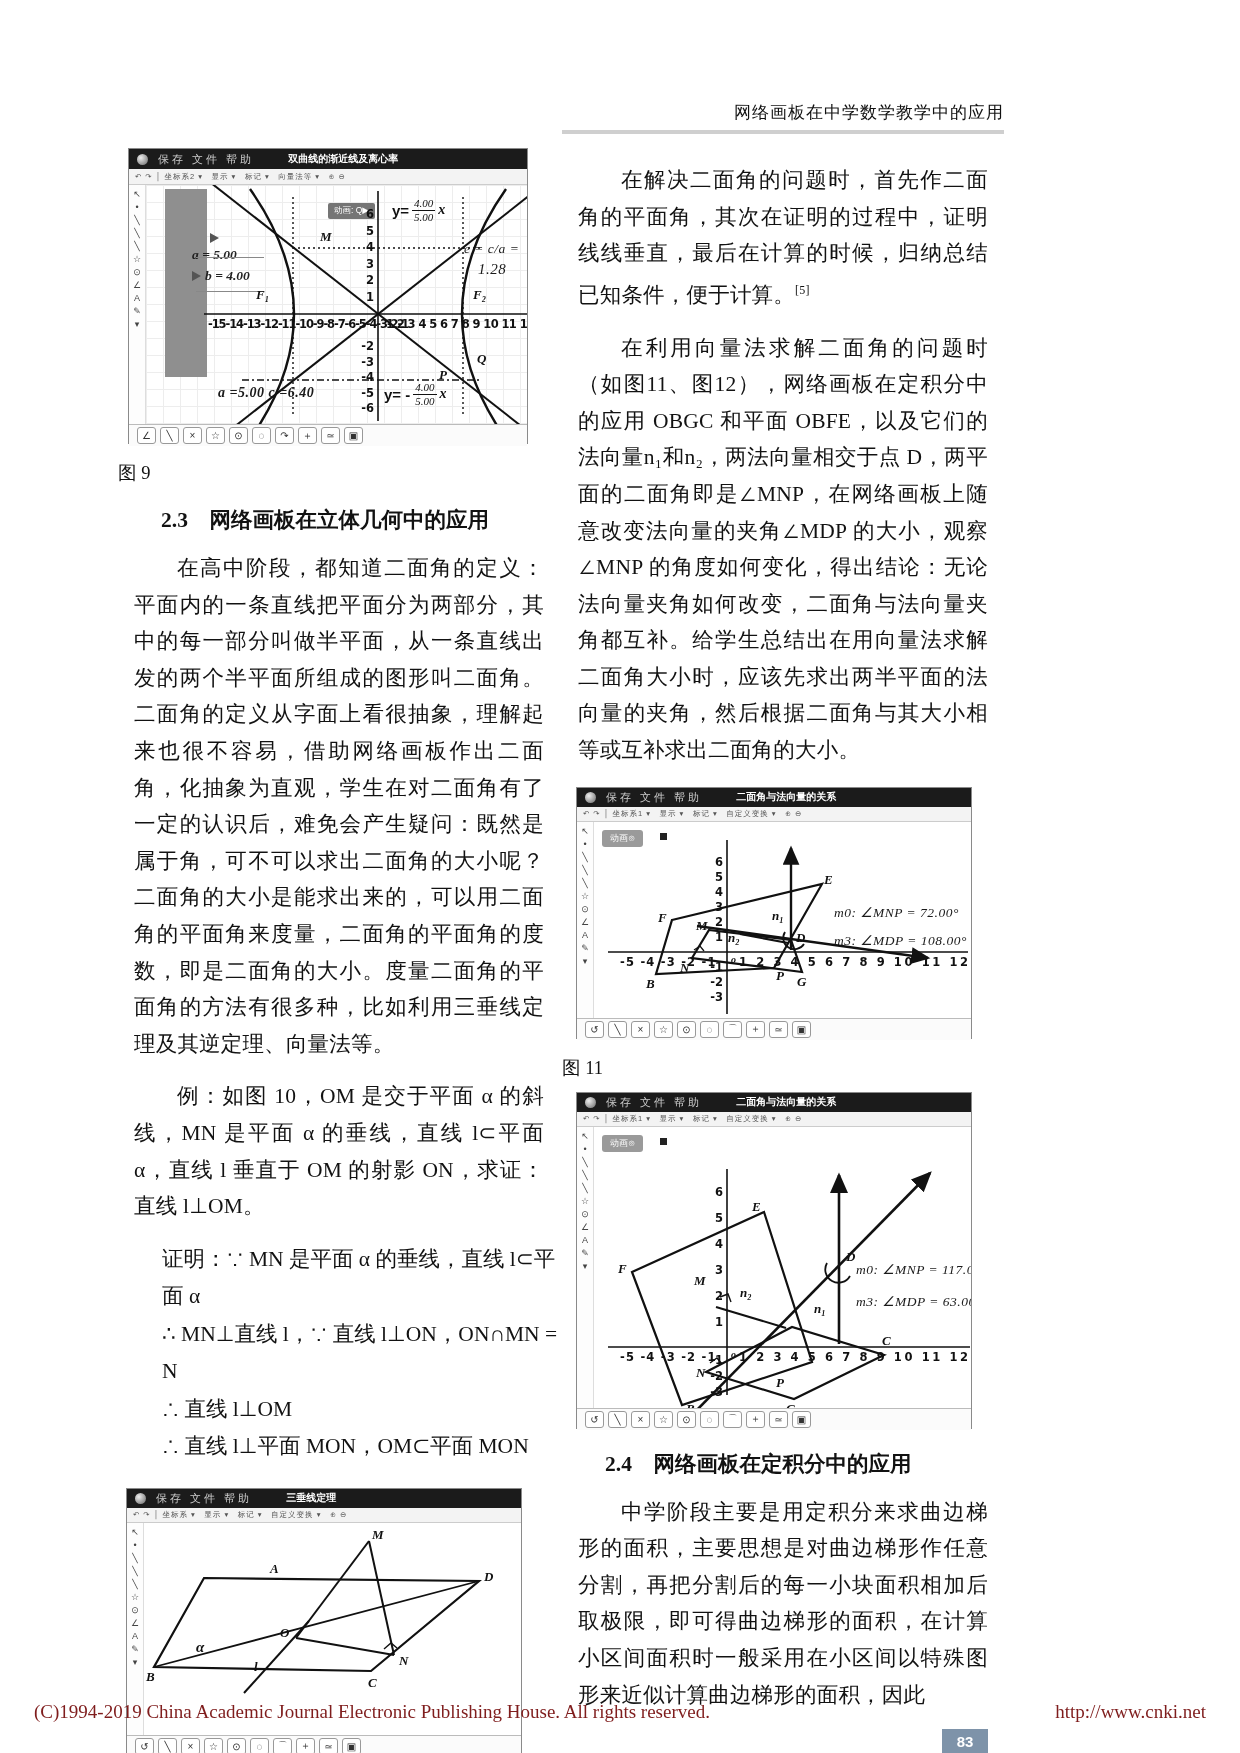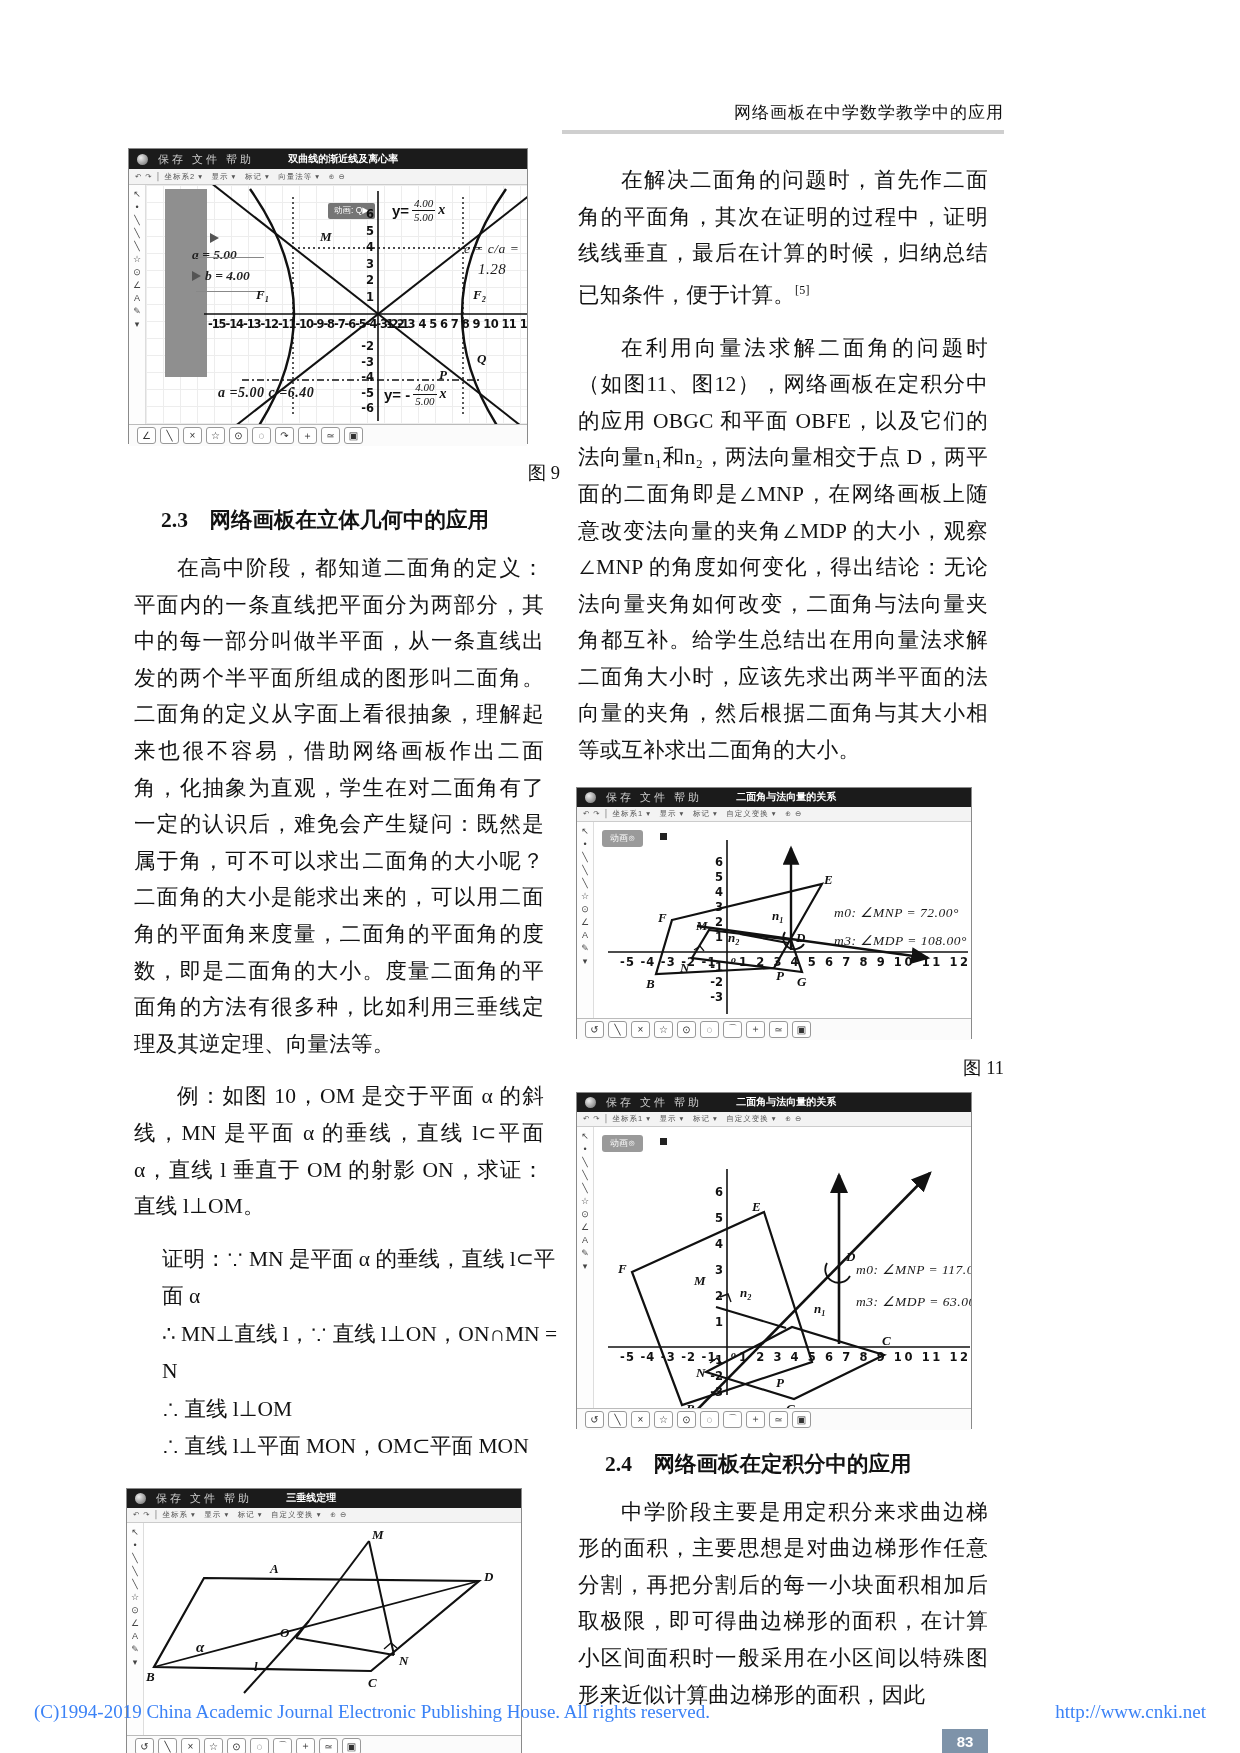--- a/index.html
+++ b/index.html
@@ -8,26 +8,26 @@
   .header-title{position:absolute;top:101px;left:562px;width:442px;text-align:right;
         font-size:17px;letter-spacing:1px;color:#111;}
   .header-rule{position:absolute;top:130px;left:562px;width:442px;height:4px;background:#cfcfcf;}
   .col{position:absolute;width:442px;}
   #col-left{left:118px;top:148px;}
   #col-right{left:562px;top:146px;}
   .para{font-size:21.5px;line-height:36.6px;text-align:justify;text-indent:2em;margin:16px;letter-spacing:.2px;}
   .sec-heading{font-size:21.5px;font-weight:bold;margin:20px 0 12px 0;text-indent:2em;}
   .proof{padding-left:44px;margin:0;}
   .proof-line{font-size:21.5px;line-height:37.5px;}
-  .fig-caption{text-align:right;font-size:18.5px;margin:16px 0 12px 0;}
+  .fig-caption{text-align:left;font-size:18.5px;margin:16px 0 12px 0;}
   sup.ref{font-size:12px;}
   .pagenum{width:46px;height:25px;background:#7e93a9;color:#fff;font:bold 15px "Liberation Sans",sans-serif;
         display:flex;align-items:center;justify-content:center;margin:16px 16px 0 auto;}
   .footer{position:absolute;left:0;right:0;top:1701px;padding:0 34px;display:flex;justify-content:space-between;
-        font-size:19px;color:#3b82f6;}
+        font-size:19px;color:#7f1d1d;}
 
   
   .win{position:relative;border:1px solid #8a8a8a;background:#fff;box-sizing:border-box;
         font-family:"Liberation Sans",sans-serif;}
   .tbar{height:19px;background:#1b1b1b;display:flex;align-items:center;gap:10px;padding:0 8px;}
   .logo{width:11px;height:11px;border-radius:50%;background:radial-gradient(circle at 35% 35%,#eee,#666);flex:0 0 auto;}
   .menus{font-size:11px;color:#ccc;letter-spacing:3px;white-space:nowrap;}
   .wtitle{font-size:10px;font-weight:bold;color:#fff;white-space:nowrap;margin-left:24px;}
   .mbar{height:14px;background:#f3f3f3;border-bottom:1px solid #ccc;font-size:7.5px;color:#555;
         display:flex;align-items:center;padding:0 6px;letter-spacing:1px;white-space:nowrap;overflow:hidden;}

